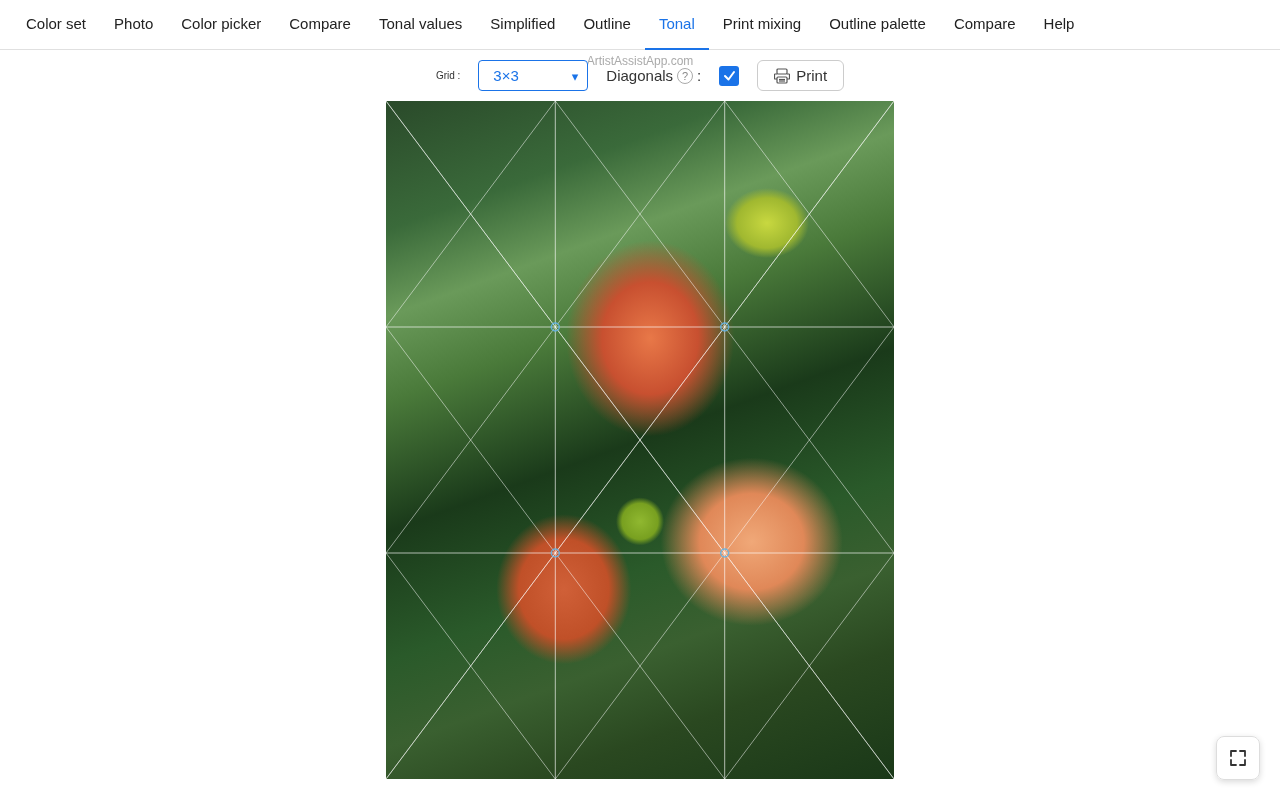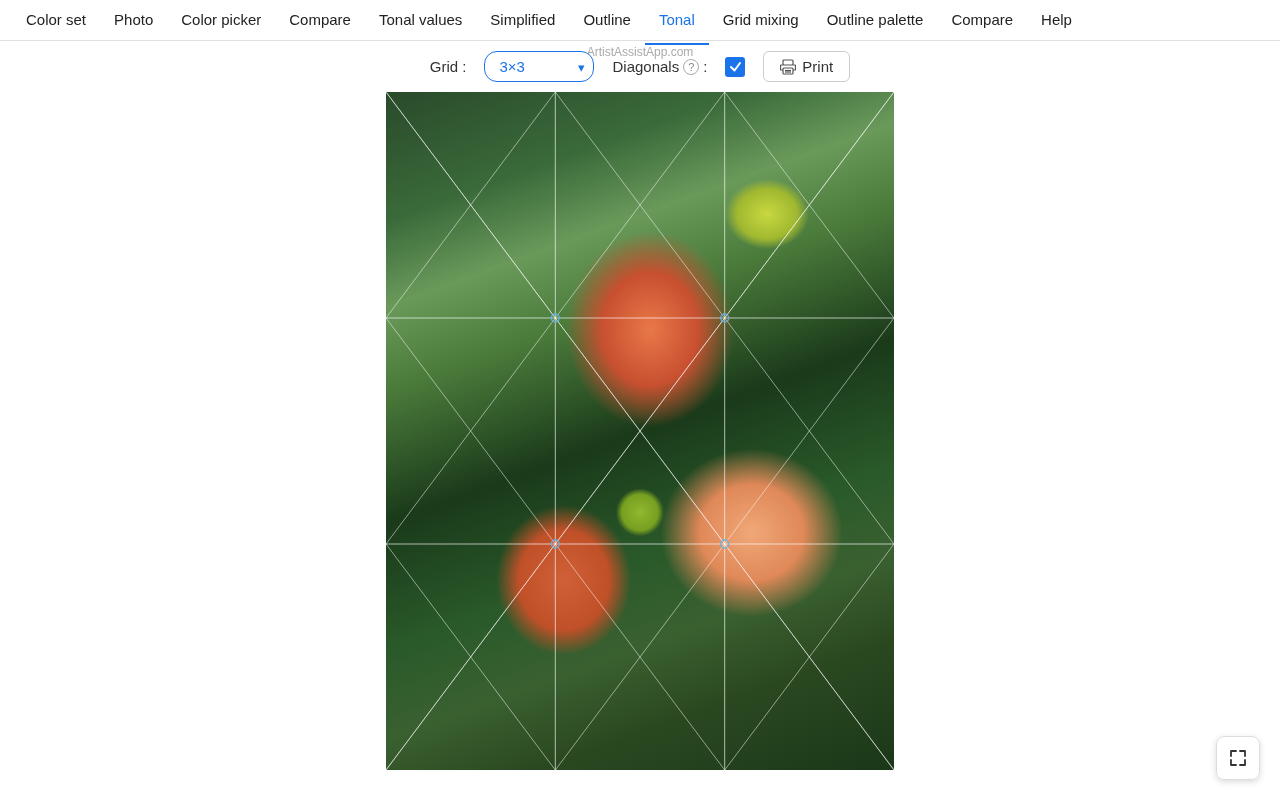--- a/index.html
+++ b/index.html
@@ -3,21 +3,21 @@
   <meta charset="utf-8">
   <style>
     * { margin: 0; padding: 0; box-sizing: border-box; }
     body { font-family: -apple-system, BlinkMacSystemFont, 'Segoe UI', sans-serif; background: #fff; width: 1280px; height: 800px; overflow: hidden; }
 
     
     nav {
       display: flex; align-items: center;
       border-bottom: 1px solid #e0e0e0;
       padding: 0 12px;
-      height: 41px;
+      height: 50px;
       gap: 0;
     }
     .nav-item {
       padding: 0 14px;
       height: 50px;
       display: flex; align-items: center;
       cursor: pointer;
       font-size: 15px;
       color: #222;
       white-space: nowrap;
@@ -40,30 +40,30 @@
     }
     .toolbar-brand {
       position: absolute;
       top: 0; left: 50%;
       transform: translateX(-50%);
       font-size: 12px;
       color: #aaa;
       padding-top: 4px;
       pointer-events: none;
     }
-    .grid-label { font-size: 15px; color: #333; }
+    .grid-label { font-size: 10px; color: #333; }
 
     .grid-select-wrapper {
       position: relative;
       display: inline-flex; align-items: center;
     }
     .grid-select {
       appearance: none;
       border: 1px solid #1a73e8;
-      border-radius: 13px;
+      border-radius: 4px;
       padding: 6px 32px 6px 14px;
       font-size: 15px;
       color: #1a73e8;
       background: #fff;
       cursor: pointer;
       outline: none;
       min-width: 110px;
     }
     .grid-select-chevron {
       position: absolute; right: 10px; top: 50%; transform: translateY(-50%);
@@ -162,21 +162,21 @@
 <nav>
 
 <div class="nav-item">Color set</div>
     <div class="nav-item">Photo</div>
     <div class="nav-item">Color picker</div>
     <div class="nav-item">Compare</div>
     <div class="nav-item">Tonal values</div>
     <div class="nav-item">Simplified</div>
     <div class="nav-item">Outline</div>
     <div class="nav-item active">Tonal</div>
-    <div class="nav-item">Grid mixing</div>
+    <div class="nav-item">Print mixing</div>
     <div class="nav-item">Outline palette</div>
     <div class="nav-item">Compare</div>
     <div class="nav-item">Help</div>
   </nav>
 
 <div class="toolbar">
   <div class="toolbar-brand">ArtistAssistApp.com</div>
 
   <span class="grid-label">Grid :</span>
 

